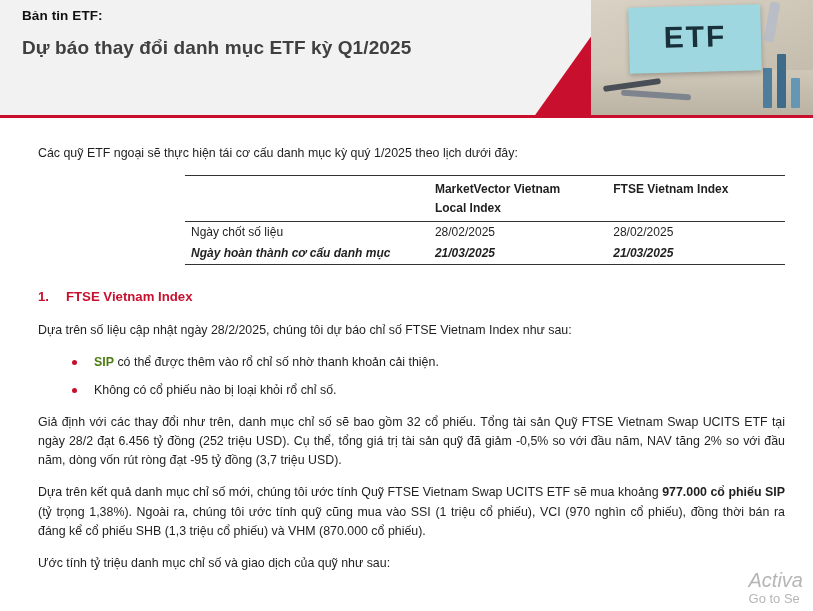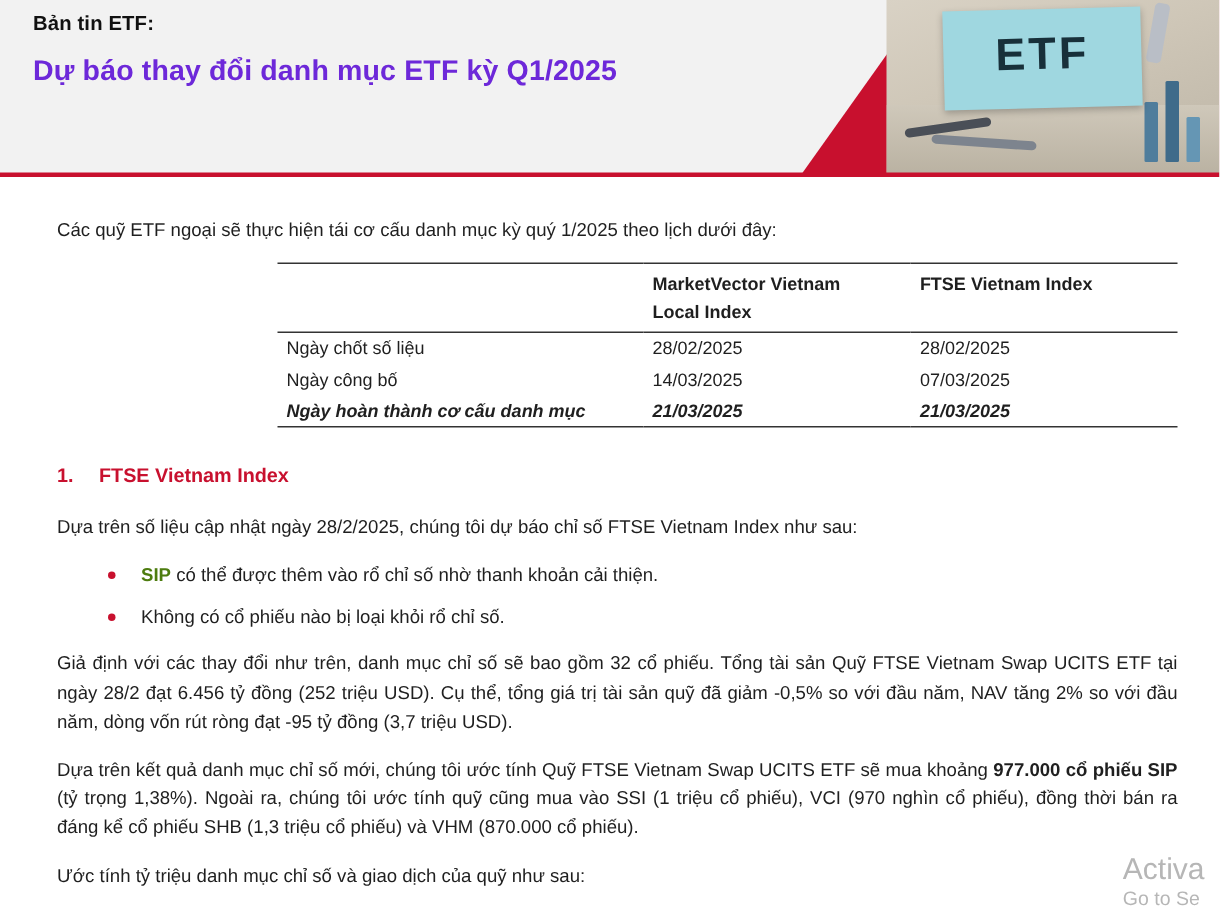--- a/index.html
+++ b/index.html
@@ -33,21 +33,21 @@
   .banner-kicker {
     font-size: 13.5px;
     font-weight: bold;
     color: #111111;
     letter-spacing: 0.1px;
     margin-bottom: 14px;
   }
   .banner-title {
     font-size: 19px;
     font-weight: bold;
-    color: #6d28d9;
+    color: #404040;
     letter-spacing: 0.1px;
   }
   
   .banner-wedge {
     position: absolute;
     top: 0;
     right: 0;
     width: 280px;
     height: 118px;
     background: #c8102e;
@@ -224,21 +224,21 @@
   
   .watermark {
     position: absolute;
     right: 10px;
     bottom: 4px;
     text-align: left;
     color: #b6b6b6;
     pointer-events: none;
     user-select: none;
   }
-  .wm-1 { font-size: 20px; line-height: 1.1; }
+  .wm-1 { font-size: 20px; line-height: 1.1; font-style: italic; }
   .wm-2 { font-size: 13px; line-height: 1.2; }
 </style>
 </head>
 <body>
 
 <div class="banner">
   <div class="banner-wedge"></div>
 
   <div class="banner-photo">
     <div class="photo-desk"></div>
@@ -279,25 +279,20 @@
           </th>
         </tr>
       </thead>
       <tbody>
         <tr>
           <td>Ngày chốt số liệu</td>
           <td>28/02/2025</td>
           <td>28/02/2025</td>
         </tr>
         <tr>
-          <td>Ngày công bố</td>
-          <td>14/03/2025</td>
-          <td>07/03/2025</td>
-        </tr>
-        <tr>
           <td>Ngày hoàn thành cơ cấu danh mục</td>
           <td>21/03/2025</td>
           <td>21/03/2025</td>
         </tr>
       </tbody>
     </table>
   </div>
 
   <div class="section-head">
     <span class="section-num">1.</span>

